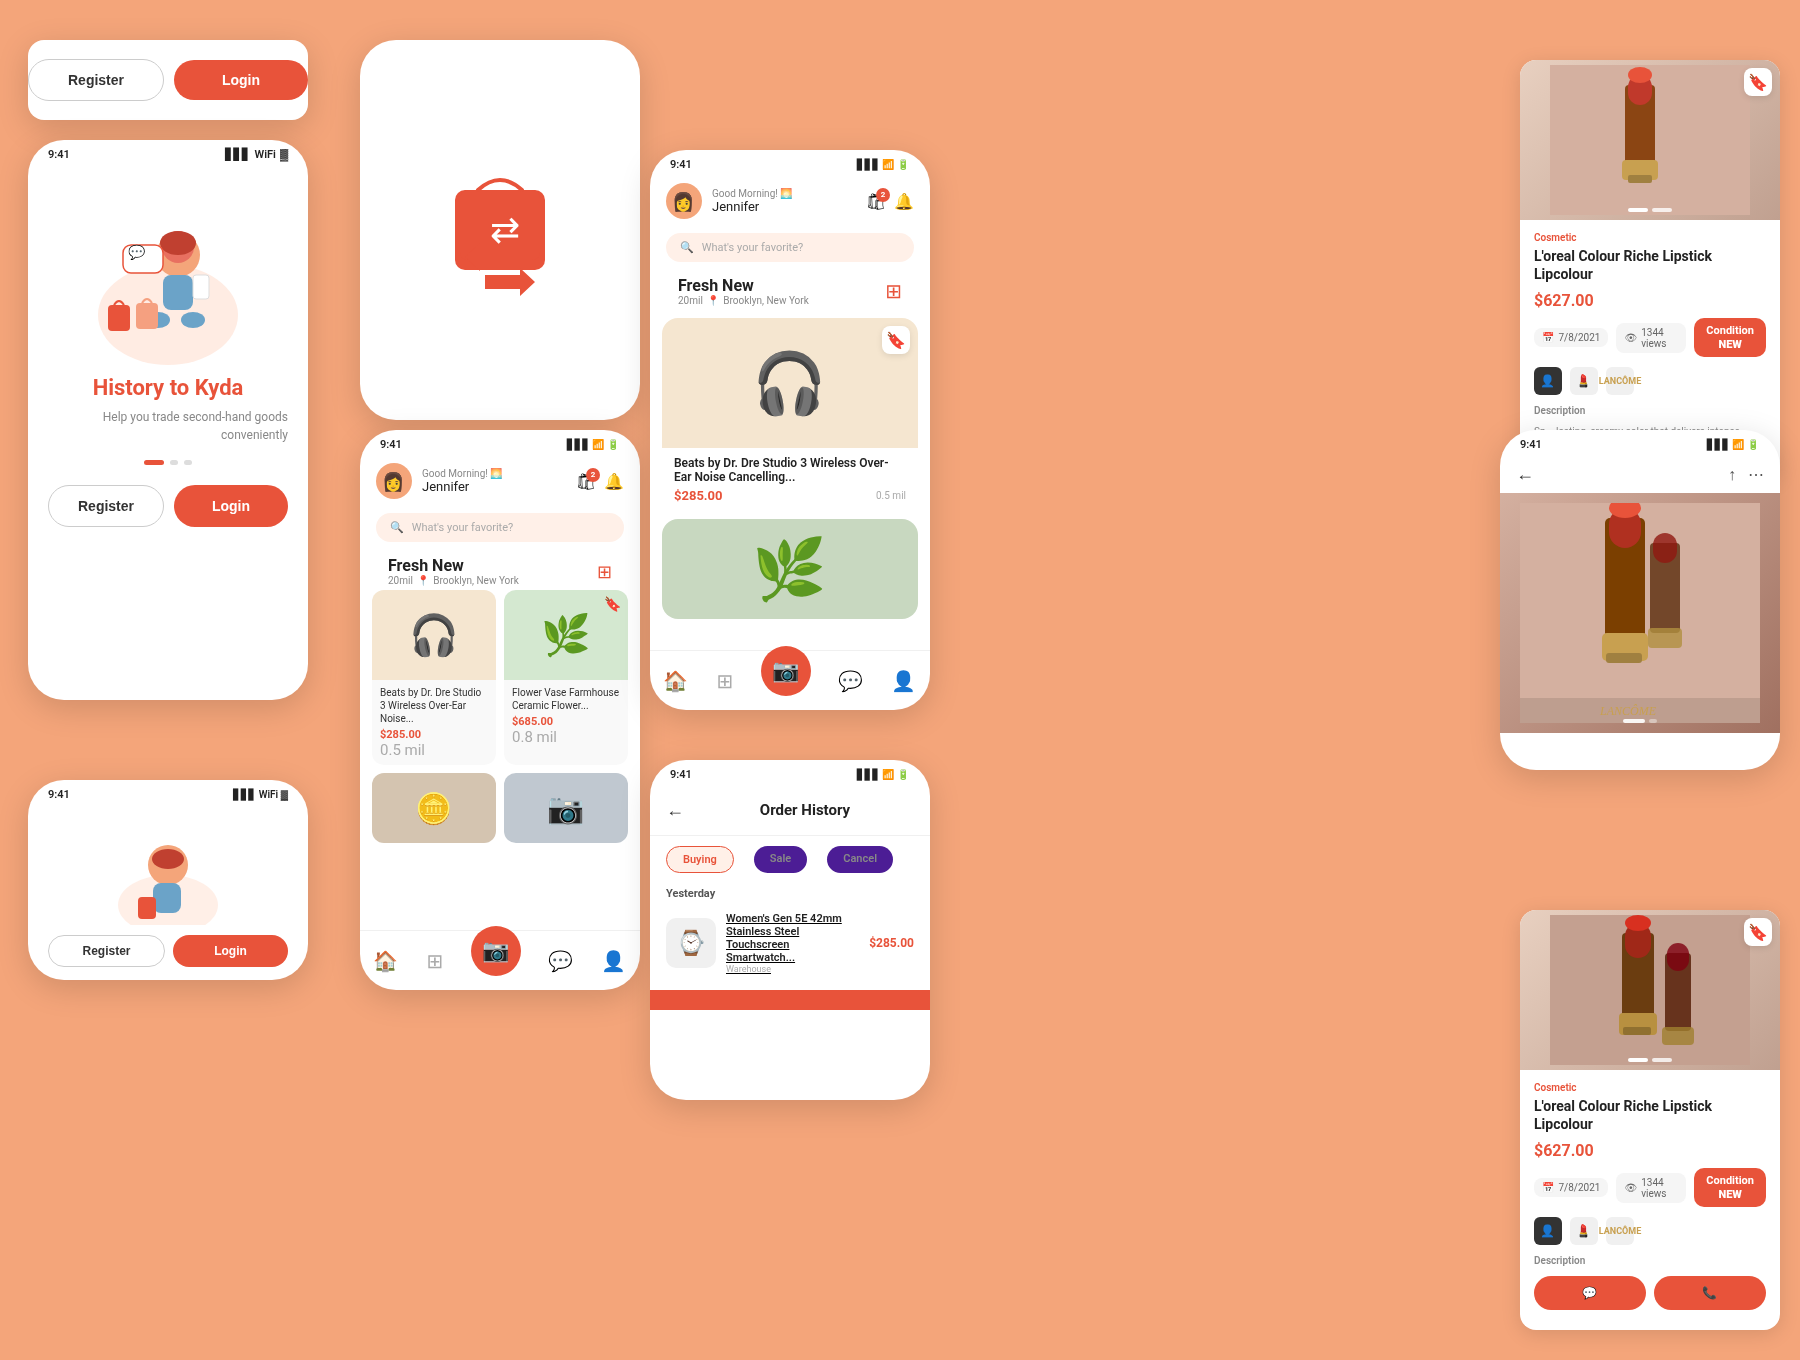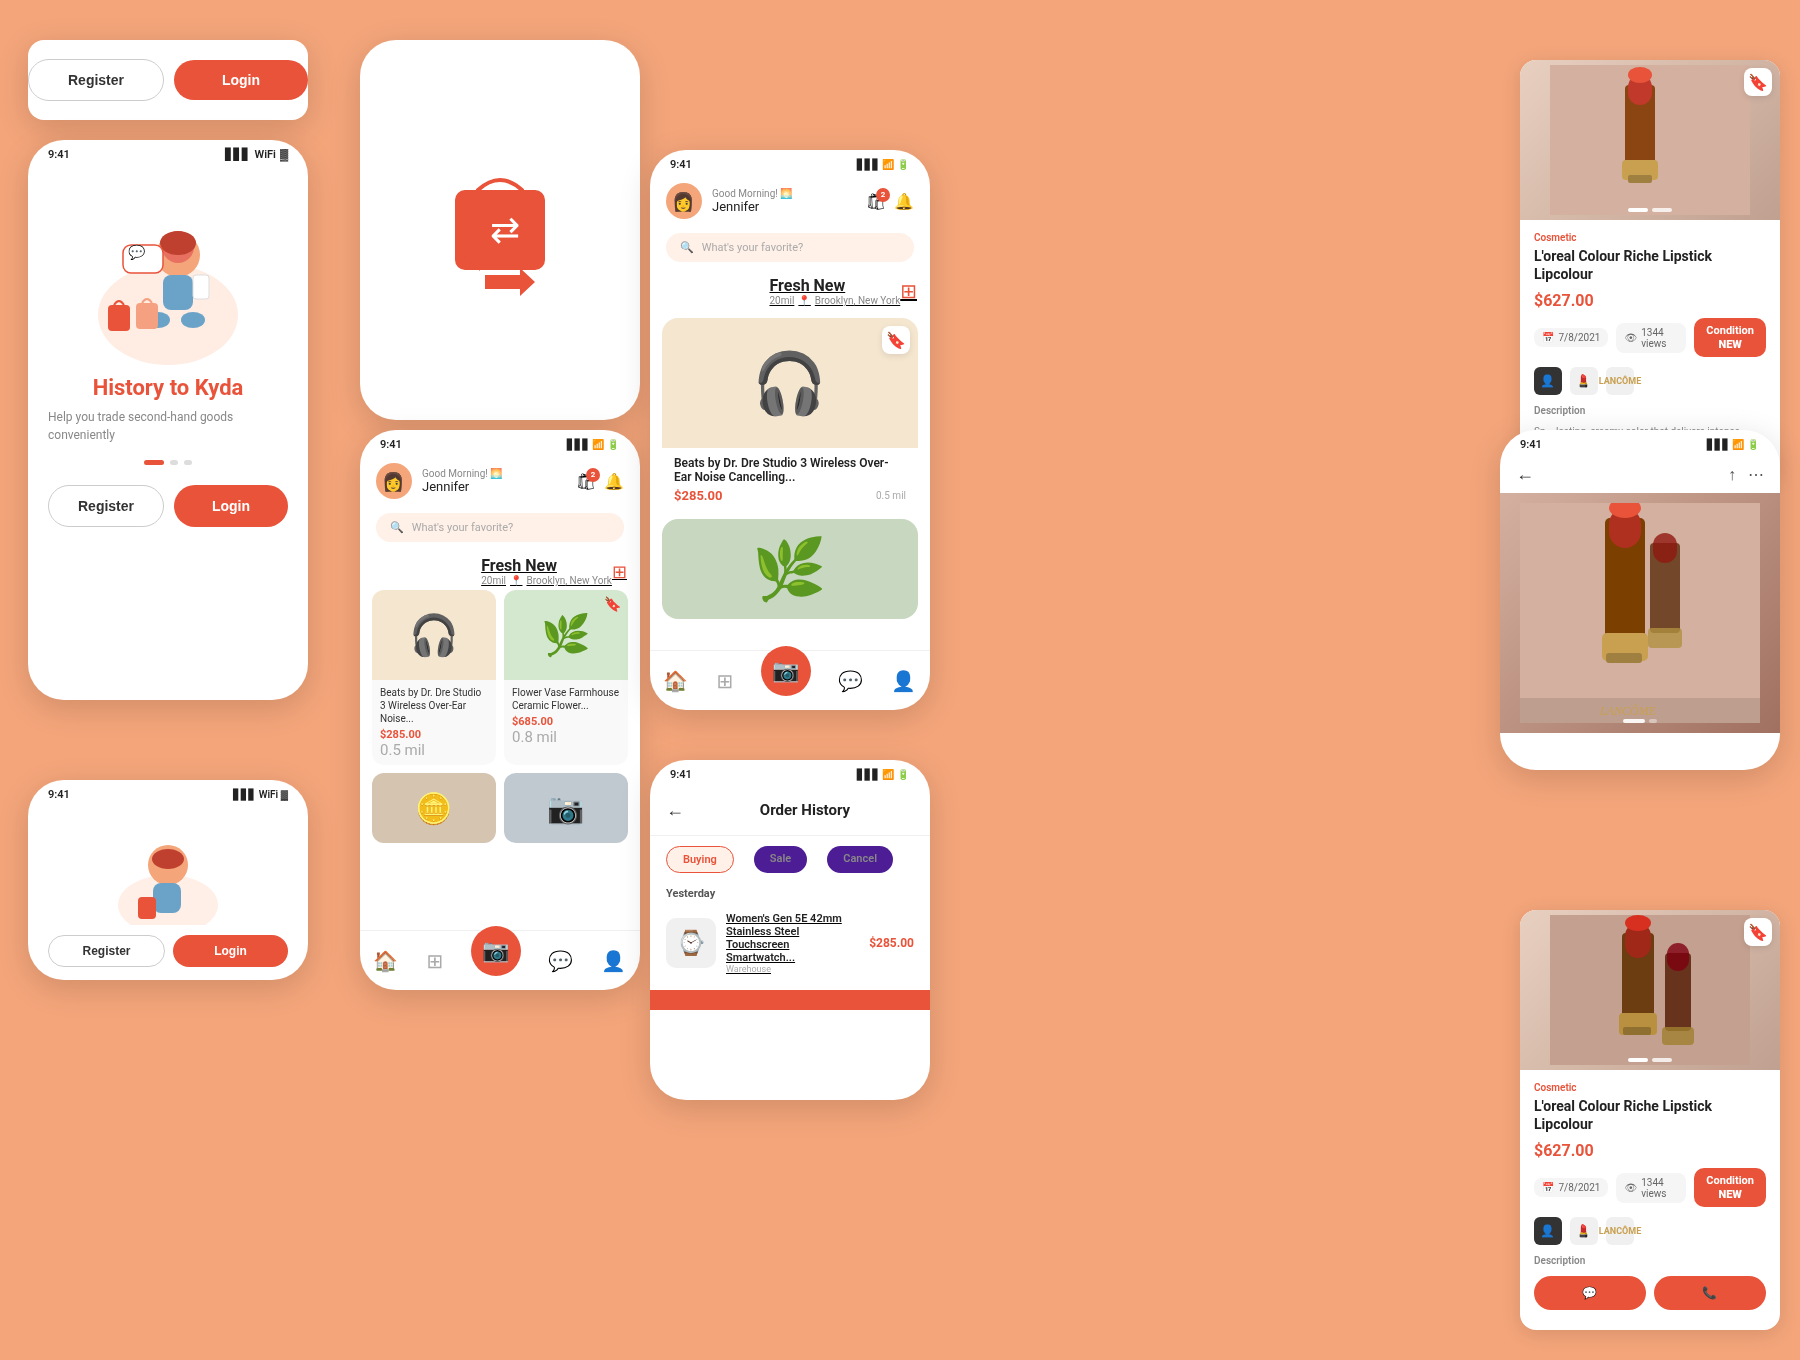--- a/index.html
+++ b/index.html
@@ -51,21 +51,21 @@
     .welcome-title {
       color: #E8533A;
       font-size: 22px;
       font-weight: 700;
       margin-bottom: 8px;
     }
 
     .welcome-subtitle {
       color: #888;
       font-size: 12px;
-      text-align: left;
+      text-align: right;
       line-height: 1.5;
       margin-bottom: 16px;
     }
 
     .dots-indicator {
       display: flex;
       gap: 6px;
       margin-bottom: 20px;
     }
 
@@ -209,25 +209,24 @@
       border-radius: 20px;
       padding: 8px 14px;
       display: flex;
       align-items: center;
       gap: 8px;
       font-size: 11px;
       color: #aaa;
     }
 
     .section-header {
-      padding: 8px 13px 4px;
-      display: flex;
-      justify-content: flex-end;
-      align-items: center;
-      text-decoration: underline;
+      padding: 8px 28px 4px;
+      display: flex;
+      justify-content: space-between;
+      align-items: center;
     }
 
     .section-title { font-size: 16px; font-weight: 700; color: #222; }
     .section-sub { font-size: 10px; color: #888; display: flex; align-items: center; gap: 4px; }
     .grid-icon { color: #E8533A; font-size: 18px; }
 
     .product-grid {
       display: grid;
       grid-template-columns: 1fr 1fr;
       gap: 8px;

